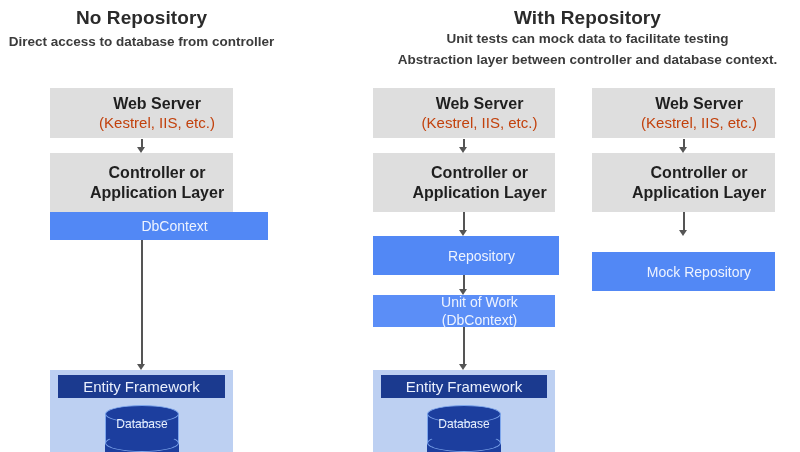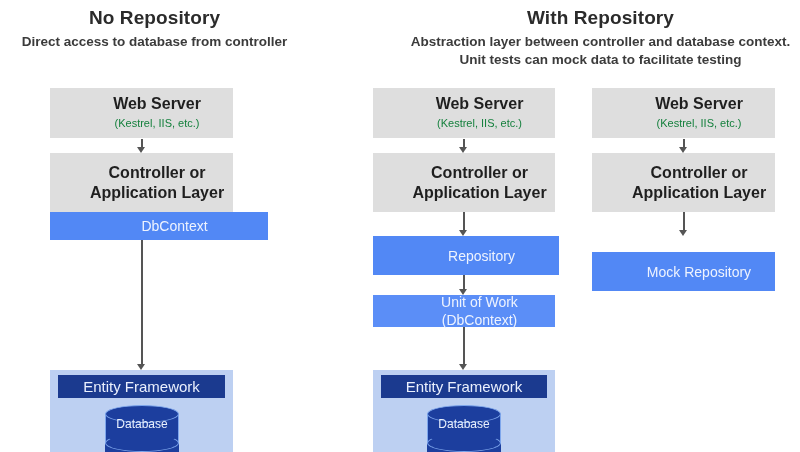--- a/index.html
+++ b/index.html
@@ -19,21 +19,20 @@
   .stage {
     position: relative;
     width: 800px;
     height: 452px;
   }
 
   
   .heading {
     position: absolute;
     text-align: center;
-    margin-left: 13px;
   }
   .heading .title {
     font-size: 19px;
     font-weight: bold;
     color: #2b2b2b;
     line-height: 24px;
     letter-spacing: .1px;
   }
   .heading .subtitle {
     font-size: 13.5px;
@@ -60,23 +59,23 @@
   .box-gray {
     background: #dedede;
   }
   .box-gray .line1 {
     font-size: 16px;
     font-weight: bold;
     color: #1f1f1f;
     line-height: 20px;
   }
   .box-gray .line2 {
-    font-size: 11px;
+    font-size: 15px;
     font-weight: normal;
-    color: #15803d;
+    color: #c2410c;
     line-height: 18px;
   }
   .box-blue {
     background: #5288f5;
     color: #eef3fe;
     font-size: 14px;
     line-height: 18px;
   }
   .box-blue-light {
     background: #5b8ef7;
@@ -185,22 +184,22 @@
 
 <div class="stage">
 
   <div class="heading" id="heading-left">
     <div class="title">No Repository</div>
     <div class="subtitle">Direct access to database from controller</div>
   </div>
 
   <div class="heading" id="heading-right">
     <div class="title">With Repository</div>
+    <div class="subtitle" style="margin-top:0">Unit tests can mock data to facilitate testing</div>
     <div class="subtitle">Abstraction layer between controller and database context.</div>
-    <div class="subtitle" style="margin-top:0">Unit tests can mock data to facilitate testing</div>
   </div>
 
   <div class="box box-gray" style="left:50px; top:88px; width:183px; height:50px;">
     <div class="line1">Web Server</div>
     <div class="line2">(Kestrel, IIS, etc.)</div>
   </div>
 
   <div class="arrow" style="left:136px; top:139px; height:14px;">
     <div class="shaft" style="height:8px;"></div>
     <div class="head" style="top:8px;"></div>

